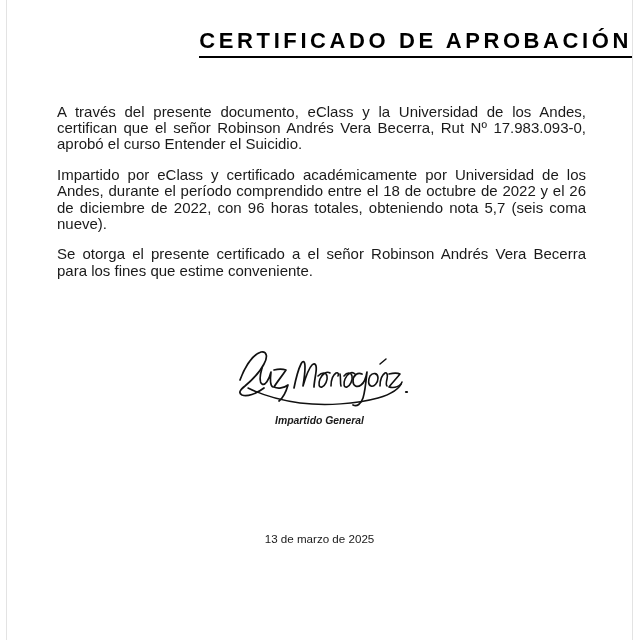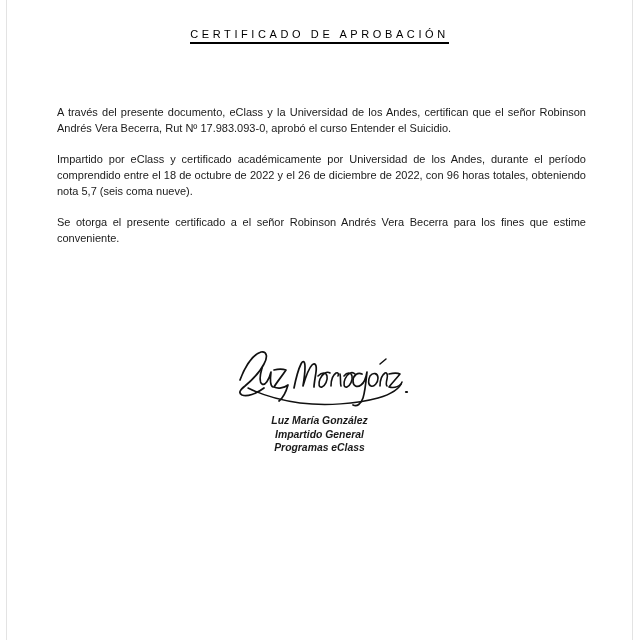--- a/index.html
+++ b/index.html
@@ -42,42 +42,42 @@
     height: 640px;
     background: #ffffff;
   }
 
   
   .doc-title {
     position: absolute;
     left: 0;
     top: 28px;
     width: 625px;
-    text-align: center;
-    font-size: 11px;
-    font-weight: normal;
+    text-align: right;
+    font-size: 22px;
+    font-weight: bold;
     letter-spacing: 3.6px;
     color: #000000;
     white-space: nowrap;
   }
   .doc-title .title-text {
     display: inline-block;
     border-bottom: 2px solid #000000;
     padding-bottom: 2px;
   }
 
   
   .body-block {
     position: absolute;
     left: 50px;
     top: 104px;
     width: 529px;
   }
   .body-par {
-    font-size: 11px;
+    font-size: 15px;
     line-height: 16.2px;
     text-align: justify;
     text-justify: inter-word;
     color: #1a1a1a;
     margin: 0 0 14.5px 0;
   }
   .body-par:last-child { margin-bottom: 16px; }
 
   
   .signature-area {
@@ -167,21 +167,20 @@
         <path d="M159 34 C163 33 168 33 170 34 C166 39 162 43 159 47 C163 48 168 47 171 44" stroke-width="1.6"></path>
 
         <path d="M150 24 L156 19" stroke-width="1.5"></path>
 
         <path d="M172 42 C170 48 162 54 148 58 C126 64 96 66 70 63 C48 60 30 54 18 48" stroke-width="1.5"></path>
 
         <path d="M176 52 L177 52" stroke-width="2.2"></path>
       </svg>
 
       <div class="sig-caption">
-        <div>Luz María González</div>
         <div>Impartido General</div>
-        <div>Programas eClass</div>
       </div>
     </div>
 
+    <div class="doc-date">13 de marzo de 2025</div>
 
   </div>
 </div>
 
 </body></html>

